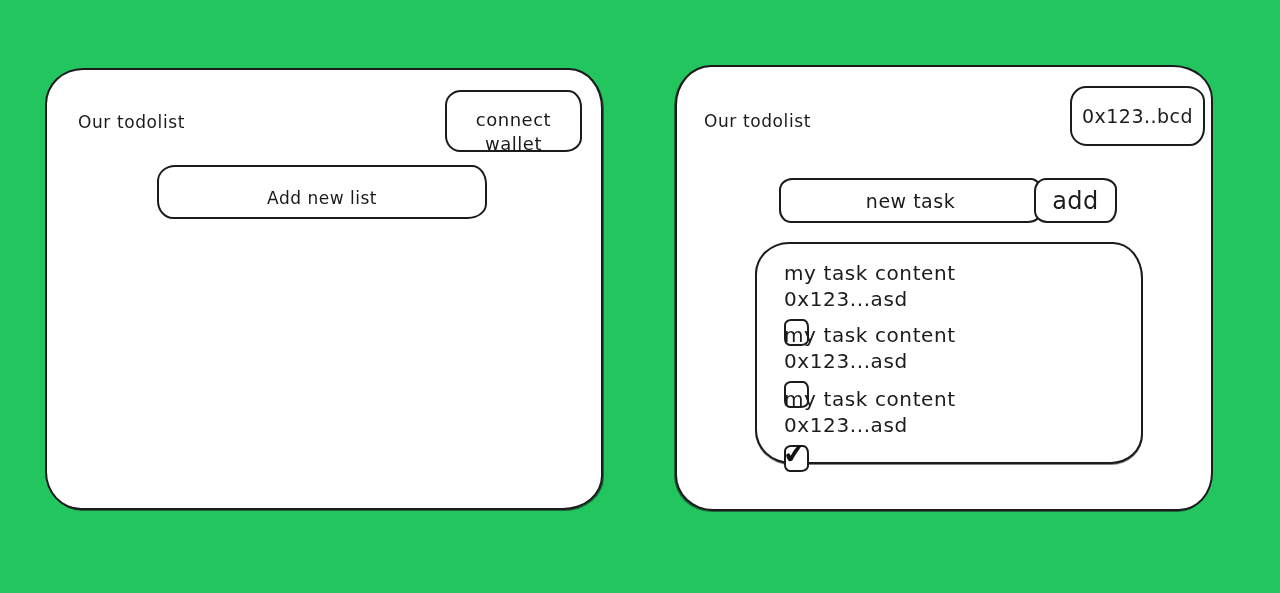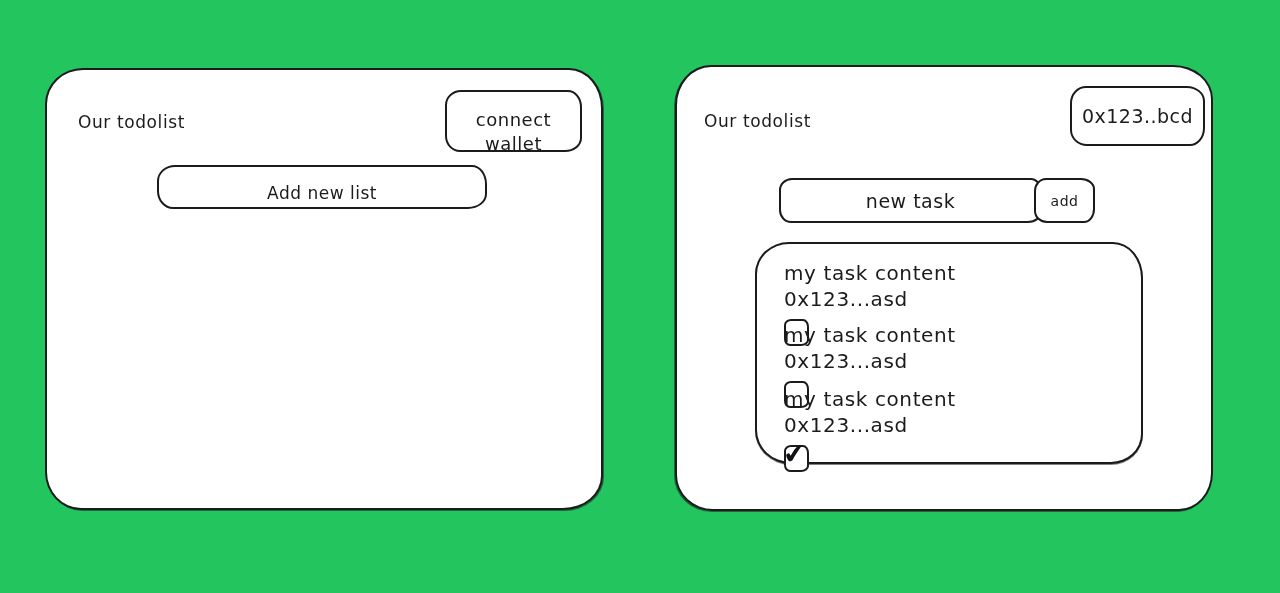--- a/index.html
+++ b/index.html
@@ -49,44 +49,44 @@
     cursor: pointer;
   }
 
   .connect-wallet {
     left: 398px; top: 20px; width: 137px; height: 62px;
     border-radius: 16px 14px 17px 15px / 15px 17px 14px 16px;
     font-size: 18px; line-height: 1.32;
     padding-top: 16px;
   }
   .add-new-list {
-    left: 110px; top: 95px; width: 330px; height: 44px;
+    left: 110px; top: 95px; width: 330px; height: 54px;
     border-radius: 18px 15px 19px 16px / 16px 19px 15px 18px;
     font-size: 17px;
     padding-top: 12px;
     text-align: center;
   }
 
   .wallet-address {
     left: 393px; top: 19px; width: 135px; height: 60px;
     border-radius: 16px 18px 15px 17px / 17px 15px 18px 16px;
     font-size: 19px;
     display: flex; align-items: center; justify-content: center;
   }
   .new-task-input {
     left: 102px; top: 111px; width: 263px; height: 45px;
     border-radius: 13px 11px 14px 12px / 12px 14px 11px 13px;
     font-size: 19px;
     display: flex; align-items: center; justify-content: center;
     cursor: text;
   }
   .add-button {
-    left: 357px; top: 111px; width: 61px; height: 45px;
+    left: 357px; top: 111px; width: 83px; height: 45px;
     border-radius: 12px 14px 11px 13px / 13px 11px 14px 12px;
-    font-size: 14px;
+    font-size: 24px;
     display: flex; align-items: center; justify-content: center;
   }
 
   .task-list {
     position: absolute;
     left: 78px; top: 175px; width: 388px; height: 222px;
     background: #ffffff;
     border: 2px solid #1b1b1e;
     border-radius: 34px 30px 32px 36px / 32px 36px 30px 34px;
     box-shadow: 0 1px 0 0 rgba(27,27,30,.55);

